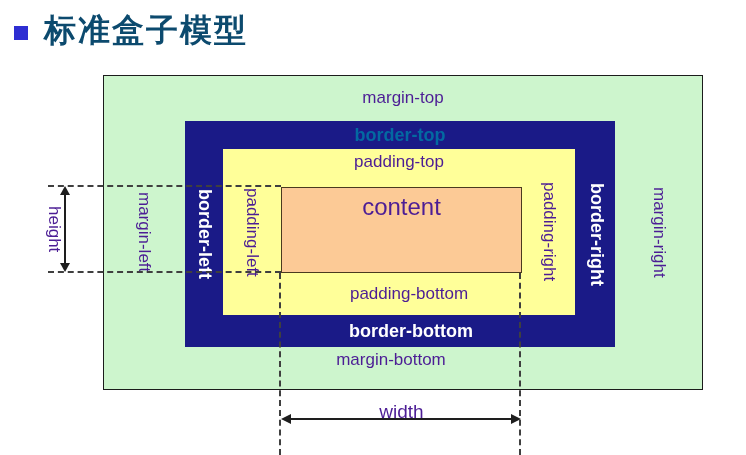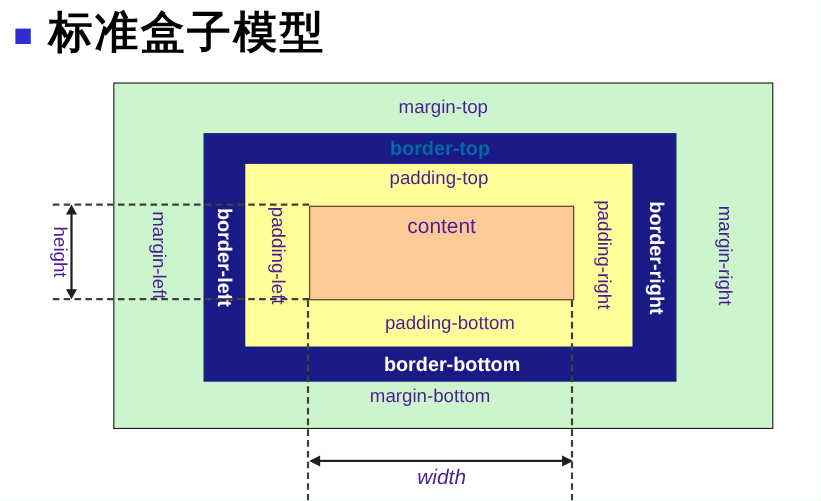--- a/index.html
+++ b/index.html
@@ -8,41 +8,41 @@
     position:relative; width:746px; height:455px; background:#ffffff;
     font-family:"Liberation Sans", sans-serif; overflow:hidden;
   }
   .abs { position:absolute; }
 
   
   .bullet { position:absolute; left:14px; top:26px; width:14px; height:14px; }
   .title {
     position:absolute; left:44px; top:4px; height:52px; line-height:52px;
     font-family:"DejaVu Serif","Liberation Serif",serif;
-    font-size:40px; font-weight:600; color:#000000; letter-spacing:2px; white-space:nowrap;
+    font-size:32px; font-weight:600; color:#0c4a6e; letter-spacing:2px; white-space:nowrap;
   }
 
   
   .margin-box  { left:103px; top:75px;  width:600px; height:315px; border:1px solid #1c1c1c; }
   .border-box  { left:185px; top:121px; width:430px; height:226px; }
   .padding-box { left:223px; top:149px; width:352px; height:166px; }
   .content-box { left:281px; top:187px; width:241px; height:86px; border:1px solid #4a3a1f; }
 
   
   .lbl {
     position:absolute; display:flex; align-items:center; justify-content:center;
     font-size:17px; color:#4c1d95; white-space:nowrap;
   }
   .lbl.bold-white { font-weight:bold; font-size:18px; }
   .vert { writing-mode:vertical-rl; }
 
   .margin-top-lbl    { left:103px; top:75px;  width:600px; height:46px; }
   .border-top-lbl    { left:185px; top:121px; width:430px; height:28px; }
   .padding-top-lbl   { left:223px; top:149px; width:352px; height:26px; }
-  .content-lbl       { left:281px; top:196px; width:241px; height:22px; font-size:19px; }
+  .content-lbl       { left:281px; top:196px; width:241px; height:22px; font-size:24px; }
   .padding-bottom-lbl{ left:223px; top:273px; width:372px; height:42px; }
   .border-bottom-lbl { left:185px; top:315px; width:430px; height:32px;padding-left:22px; }
   .margin-bottom-lbl { left:91px; top:347px; width:600px; height:26px; }
 
   .margin-left-lbl   { left:103px; top:75px;  width:82px; height:315px; }
   .border-left-lbl   { left:185px; top:121px; width:38px; height:226px; }
   .padding-left-lbl  { left:223px; top:149px; width:58px; height:166px; }
   .padding-right-lbl { left:522px; top:149px; width:53px; height:166px; }
   .border-right-lbl  { left:577px; top:121px; width:38px; height:226px; }
   .margin-right-lbl  { left:615px; top:75px;  width:88px; height:315px; }
@@ -58,21 +58,21 @@
   
   .height-arrow-line { left:64px; top:191px; width:2px; height:76px; background:#1e1e1e; }
   .tri { position:absolute; width:0; height:0; }
   .head-up    { left:60px; top:186px; border-left:5px solid transparent; border-right:5px solid transparent; border-bottom:9px solid #1e1e1e; }
   .head-down  { left:60px; top:263px; border-left:5px solid transparent; border-right:5px solid transparent; border-top:9px solid #1e1e1e; }
   .width-arrow-line { left:289px; top:418px; width:224px; height:2px; background:#1e1e1e; }
   .head-left  { left:281px; top:414px; border-top:5px solid transparent; border-bottom:5px solid transparent; border-right:10px solid #1e1e1e; }
   .head-right { left:511px; top:414px; border-top:5px solid transparent; border-bottom:5px solid transparent; border-left:10px solid #1e1e1e; }
 
   .height-lbl { left:44px; top:191px; width:20px; height:76px; font-size:17px; }
-  .width-lbl  { left:281px; top:423px; width:241px; height:24px; font-size:19px;font-style:italic; }
+  .width-lbl  { left:281px; top:400px; width:241px; height:24px; font-size:19px; }
 </style>
 </head>
 <body>
 
 <div class="stage">
 
   <span class="bullet" style="background-color: rgb(46, 46, 210);"></span>
   <h1 class="title">标准盒子模型</h1>
 
   <div class="abs margin-box" style="background-color: rgb(205, 245, 205);"></div>

